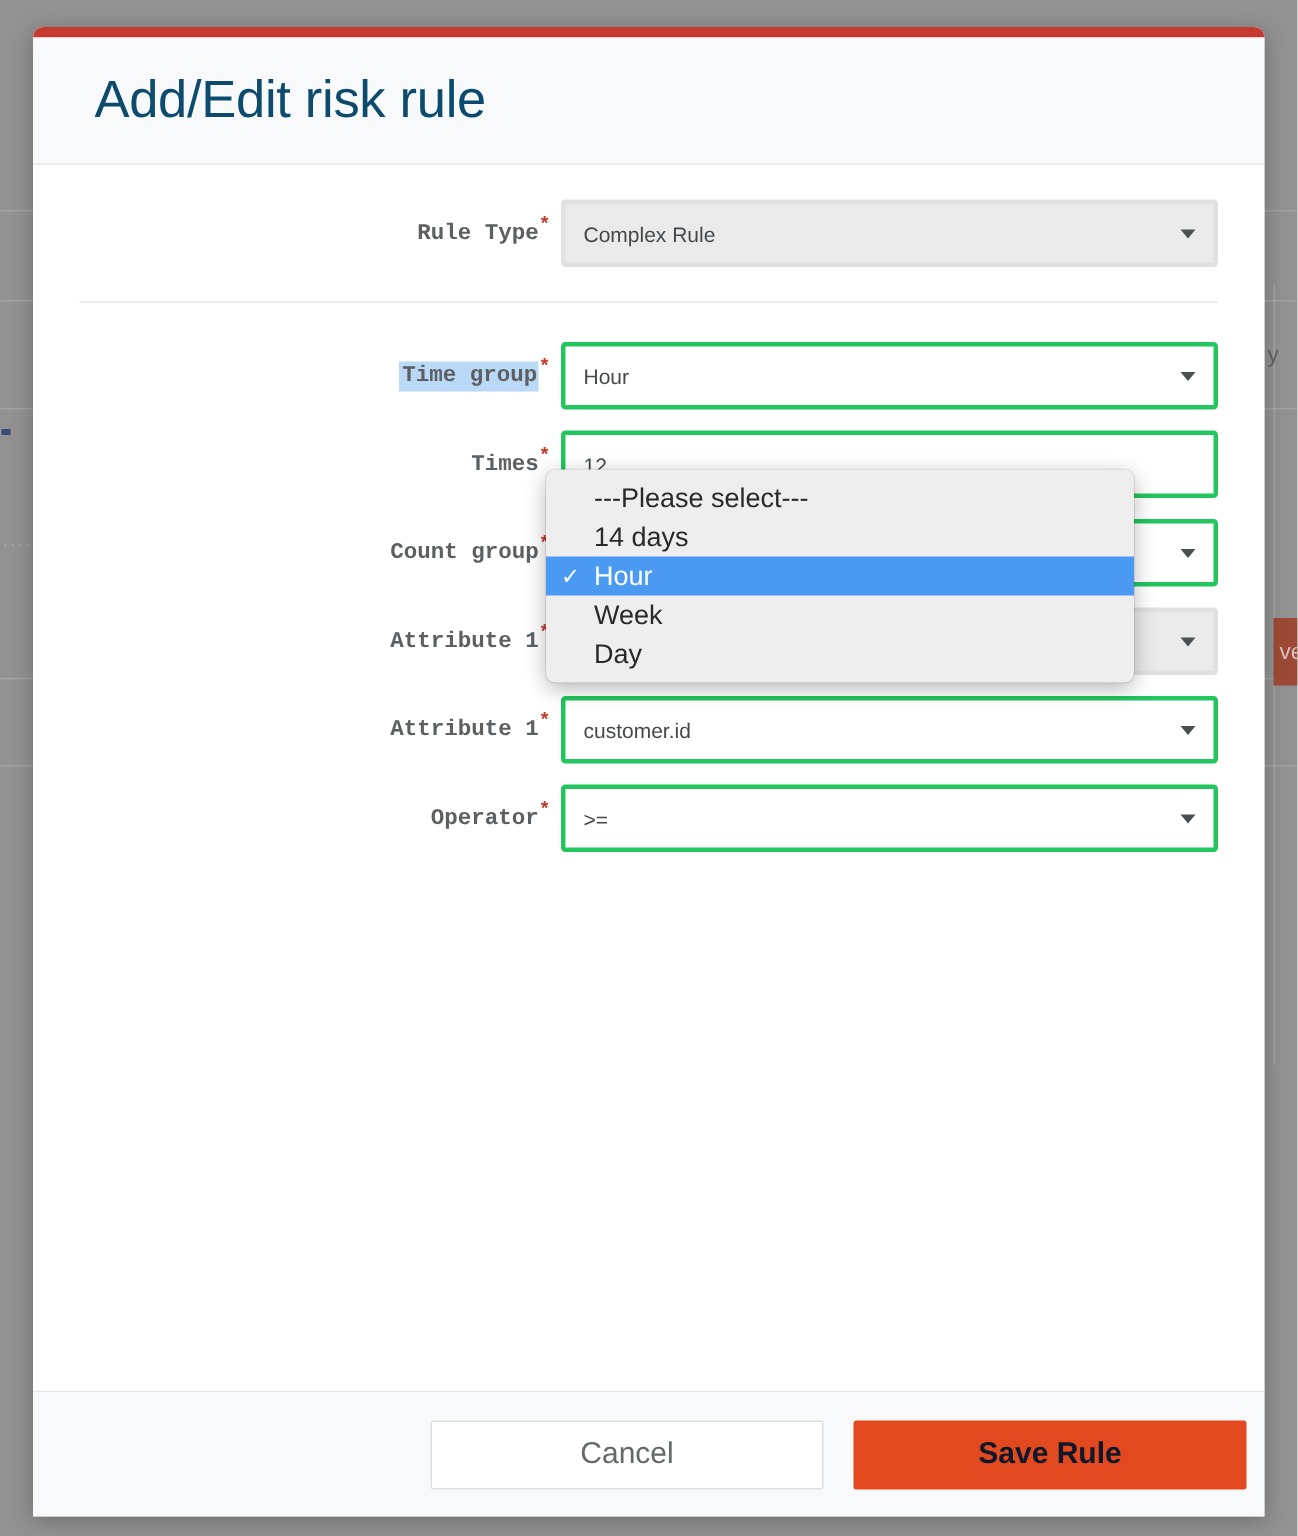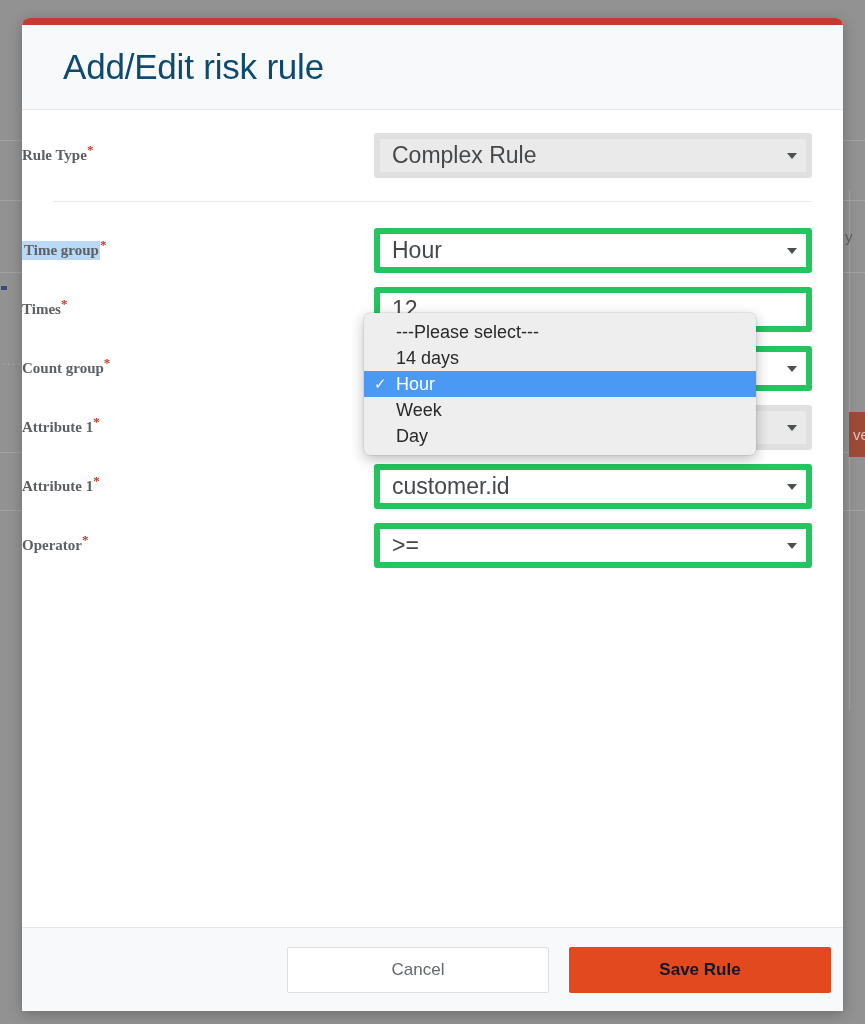--- a/index.html
+++ b/index.html
@@ -101,47 +101,48 @@
   }
 
   .form-row {
     display: flex;
     align-items: center;
     margin-bottom: 14px;
     padding: 0 31px 0 0;
   }
   .form-row .lbl {
     width: 352px;
-    padding-right: 33px;
+    text-align: right;
+    padding-right: 7px;
     font-size: 15px;
     font-weight: bold;
     color: #5c6063;
     white-space: nowrap;
-    font-family: Liberation Serif, serif;
+    font-family: Liberation Mono, monospace;
   }
   .lbl-hl {
     background: #b9d9f7;
     padding: 1px 1px 2px 2px;
   }
   .req {
     color: #c0392b;
     font-size: 13px;
     vertical-align: super;
     line-height: 0;
     font-weight: bold;
   }
   .ctrl { flex: 1 1 auto; position: relative; }
 
   .select, .textfield {
     width: 100%;
     height: 45px;
-    border: 6px solid #22c55e;
+    border: 3px solid #22c55e;
     border-radius: 3px;
     background: #ffffff;
-    font-size: 23px;
+    font-size: 14px;
     color: #44484b;
     display: flex;
     align-items: center;
     padding: 0 34px 0 12px;
     font-family: "Liberation Sans", sans-serif;
   }
   .select.grey, .textfield.grey {
     background: #eaeaea;
     border-color: #e0e0e0;
   }
@@ -208,21 +209,21 @@
     padding-right: 12px;
     gap: 20px;
   }
   .btn {
     height: 46px;
     min-width: 262px;
     border: 1px solid #dedfe1;
     border-radius: 2px;
     background: #ffffff;
     color: #63686b;
-    font-size: 17px;
+    font-size: 20px;
     display: flex; align-items: center; justify-content: center;
     font-family: "Liberation Sans", sans-serif;
     cursor: pointer;
   }
   .btn.primary {
     background: #e2491f;
     border-color: #e2491f;
     color: #0f172a;
     font-weight: bold;
   }

